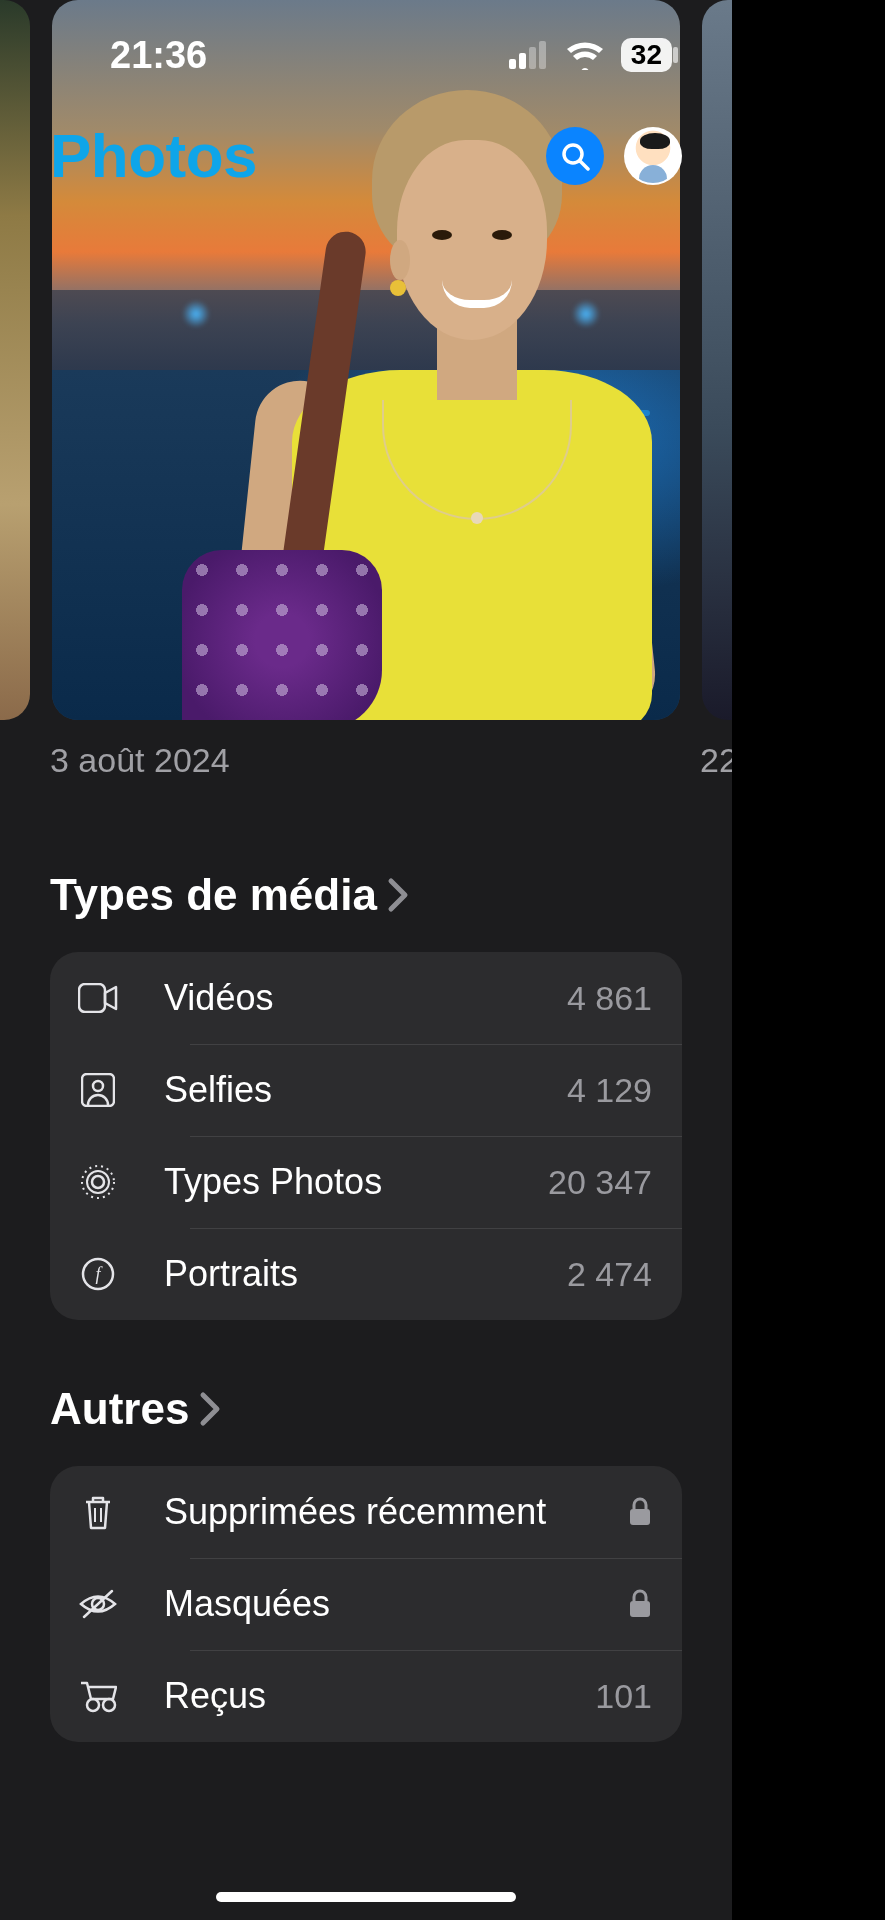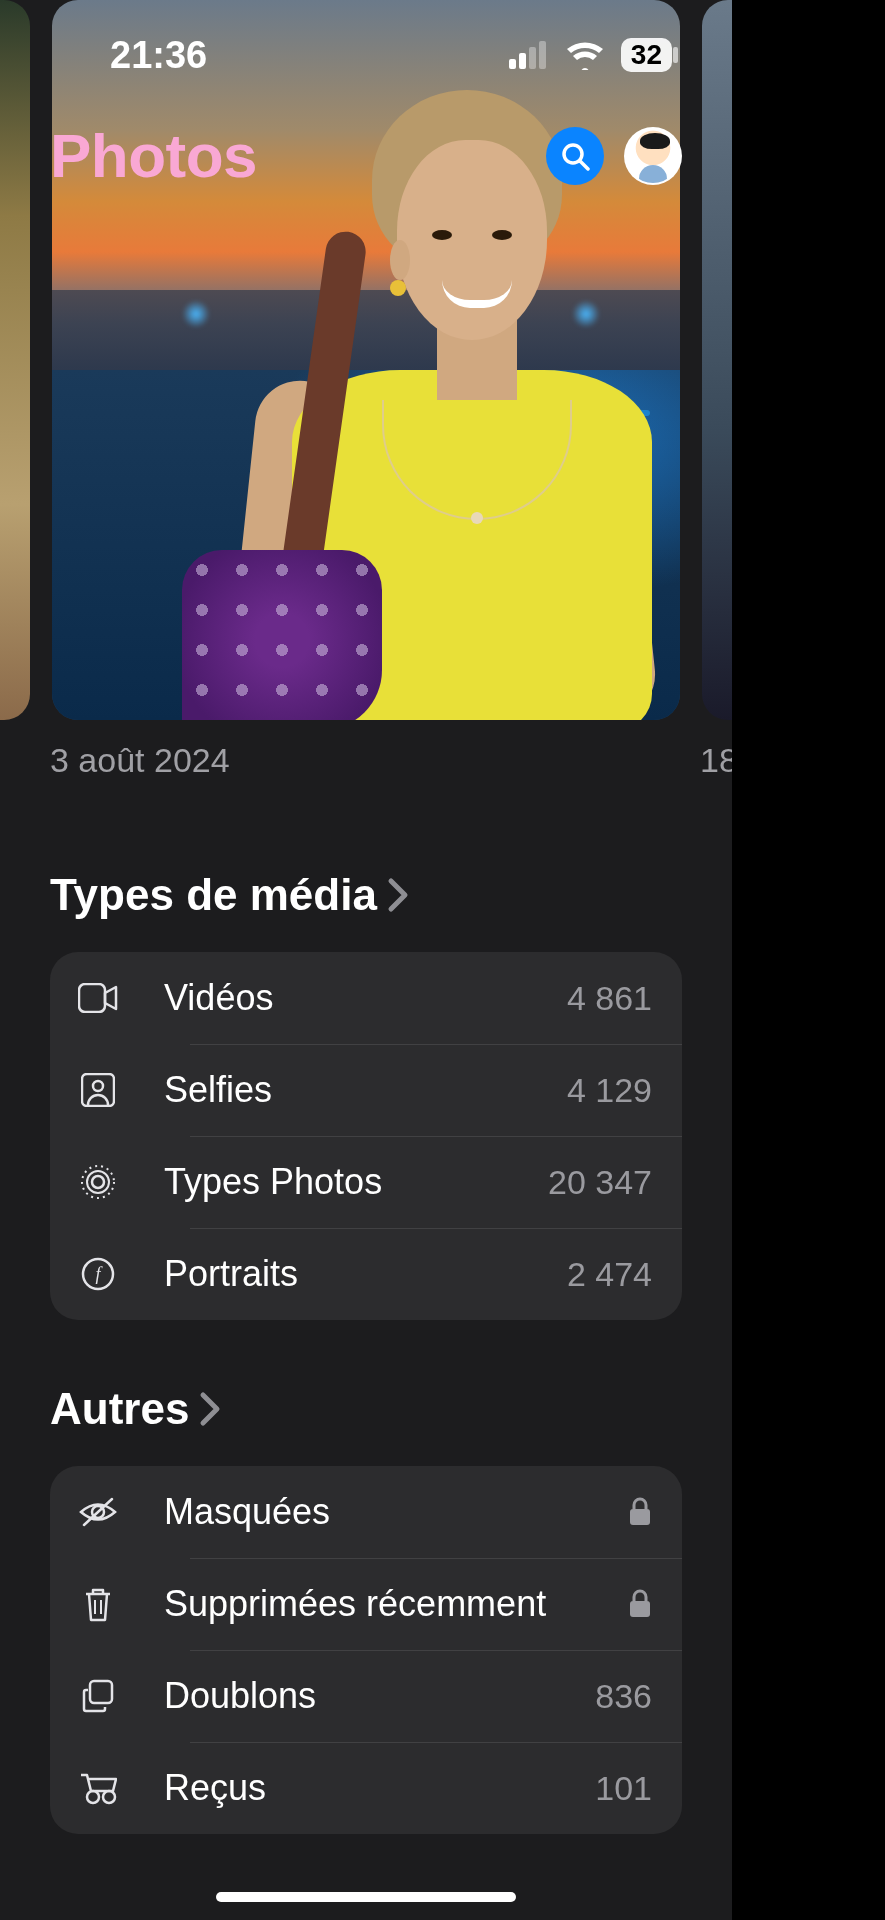--- a/index.html
+++ b/index.html
@@ -40,21 +40,21 @@
   .eyeL,.eyeR{position:absolute; width:20px; height:10px; background:#2a1a0a; border-radius:50%; top:150px;}
   .eyeL{left:260px;} .eyeR{left:320px;}
   .smile{position:absolute; left:270px; top:200px; width:70px; height:28px; border-bottom:8px solid #fff; border-radius:0 0 50px 50px;}
   .ear-l{position:absolute; left:218px; top:160px; width:20px; height:40px; background:#d0a880; border-radius:50%;}
   .earring{position:absolute; left:218px; top:200px; width:16px; height:16px; background:#e8c038; border-radius:50%;}
   .necklace{position:absolute; left:210px; top:320px; width:190px; height:120px; border:2px solid rgba(220,200,160,0.8); border-top:none; border-radius:0 0 120px 120px;}
   .necklace::after{content:""; position:absolute; left:50%; bottom:-6px; width:12px; height:12px; margin-left:-6px; background:#e8d8b8; border-radius:50%;}
 
   
   .header-overlay { position: absolute; top: 120px; left: 0; right: 0; padding: 0 50px; display: flex; align-items: center; justify-content: space-between; z-index: 40; }
-  .app-title { font-size: 62px; font-weight: 800; color: #f9a8d4; letter-spacing: -0.5px; }
+  .app-title { font-size: 62px; font-weight: 800; color: #0ea5e9; letter-spacing: -0.5px; }
   .header-actions { display: flex; align-items: center; gap: 20px; }
   .search-btn { width: 58px; height: 58px; border-radius: 50%; background: #0a84ff; display:flex; align-items:center; justify-content:center; }
   .avatar-btn { width: 58px; height: 58px; border-radius: 50%; background: radial-gradient(circle at 50% 35%, #ffe0c0 38%, #fff 40%); border:2px solid rgba(255,255,255,0.8); overflow:hidden; position:relative;}
   .avatar-btn::before{content:""; position:absolute; left:14px; top:4px; width:30px; height:16px; background:#1a1a1a; border-radius:50% 50% 40% 40%;}
   .avatar-btn::after{content:""; position:absolute; left:13px; right:13px; bottom:0; height:18px; background:#88b0d8; border-radius:20px 20px 0 0;}
 
   .photo-date { position:absolute; top:741px; left:50px; font-size:34px; color:#a0a0a5; font-weight:400;}
   .photo-date-next { position:absolute; top:741px; right:0; font-size:34px; color:#a0a0a5; overflow:hidden; width:32px; text-align:left;}
 
   
@@ -147,21 +147,21 @@
               <circle cx="13" cy="13" r="9" stroke="#fff" stroke-width="3.5"></circle>
               <line x1="20" y1="20" x2="28" y2="28" stroke="#fff" stroke-width="3.5" stroke-linecap="round"></line>
             </svg>
       </span>
     </div>
     <div class="avatar-btn"></div>
   </div>
 </div>
 
 <div class="photo-date">3 août 2024</div>
-<div class="photo-date-next">18</div>
+<div class="photo-date-next">22</div>
 
 <div class="content">
 
   <div class="section-header">
     <span class="section-title">Types de média</span>
     <span class="chev">
       <svg width="22" height="36" viewBox="0 0 22 36">
             <path d="M4 4 L18 18 L4 32" stroke="#8e8e93" stroke-width="5" fill="none" stroke-linecap="round" stroke-linejoin="round"></path>
           </svg>
     </span>
@@ -218,59 +218,49 @@
       <span class="chev">
         <svg width="22" height="36" viewBox="0 0 22 36">
               <path d="M4 4 L18 18 L4 32" stroke="#8e8e93" stroke-width="5" fill="none" stroke-linecap="round" stroke-linejoin="round"></path>
             </svg>
       </span>
     </div>
 
     <div class="card">
       <div class="row">
         <span class="row-icon">
+          <svg width="32" height="36" viewBox="0 0 32 36">
+                <path d="M4 8 H28 M11 8 V4 H21 V8 M7 8 L9 34 H23 L25 8" stroke="#e4e4e8" stroke-width="2.5" fill="none" stroke-linejoin="round"></path>
+                <line x1="13" y1="14" x2="13" y2="28" stroke="#e4e4e8" stroke-width="2"></line>
+                <line x1="19" y1="14" x2="19" y2="28" stroke="#e4e4e8" stroke-width="2"></line>
+              </svg>
+        </span>
+        <span class="row-label">Supprimées récemment</span>
+        <span class="row-lock">
+          <svg width="24" height="30" viewBox="0 0 24 30">
+                <rect x="2" y="12" width="20" height="16" rx="3" fill="#9a9a9f"></rect>
+                <path d="M6 12 V8 a6 6 0 0 1 12 0 V12" stroke="#9a9a9f" stroke-width="3" fill="none"></path>
+              </svg>
+        </span>
+      </div>
+      <div class="row">
+        <span class="row-icon">
           <svg width="40" height="30" viewBox="0 0 40 30">
                 <path d="M3 15 Q20 0 37 15 Q20 30 3 15 Z" stroke="#e4e4e8" stroke-width="2.5" fill="none"></path>
                 <circle cx="20" cy="15" r="6" stroke="#e4e4e8" stroke-width="2.5" fill="none"></circle>
                 <line x1="6" y1="28" x2="34" y2="2" stroke="#e4e4e8" stroke-width="2.5" stroke-linecap="round"></line>
               </svg>
         </span>
         <span class="row-label">Masquées</span>
         <span class="row-lock">
           <svg width="24" height="30" viewBox="0 0 24 30">
                 <rect x="2" y="12" width="20" height="16" rx="3" fill="#9a9a9f"></rect>
                 <path d="M6 12 V8 a6 6 0 0 1 12 0 V12" stroke="#9a9a9f" stroke-width="3" fill="none"></path>
               </svg>
         </span>
-      </div>
-      <div class="row">
-        <span class="row-icon">
-          <svg width="32" height="36" viewBox="0 0 32 36">
-                <path d="M4 8 H28 M11 8 V4 H21 V8 M7 8 L9 34 H23 L25 8" stroke="#e4e4e8" stroke-width="2.5" fill="none" stroke-linejoin="round"></path>
-                <line x1="13" y1="14" x2="13" y2="28" stroke="#e4e4e8" stroke-width="2"></line>
-                <line x1="19" y1="14" x2="19" y2="28" stroke="#e4e4e8" stroke-width="2"></line>
-              </svg>
-        </span>
-        <span class="row-label">Supprimées récemment</span>
-        <span class="row-lock">
-          <svg width="24" height="30" viewBox="0 0 24 30">
-                <rect x="2" y="12" width="20" height="16" rx="3" fill="#9a9a9f"></rect>
-                <path d="M6 12 V8 a6 6 0 0 1 12 0 V12" stroke="#9a9a9f" stroke-width="3" fill="none"></path>
-              </svg>
-        </span>
-      </div>
-      <div class="row">
-        <span class="row-icon">
-          <svg width="34" height="34" viewBox="0 0 34 34">
-                <rect x="9" y="2" width="22" height="22" rx="4" stroke="#e4e4e8" stroke-width="2.5" fill="none"></rect>
-                <path d="M24 28 V30 a2 2 0 0 1 -2 2 H5 a2 2 0 0 1 -2 -2 V13 a2 2 0 0 1 2 -2 H7" stroke="#e4e4e8" stroke-width="2.5" fill="none"></path>
-              </svg>
-        </span>
-        <span class="row-label">Doublons</span>
-        <span class="row-count">836</span>
       </div>
       <div class="row">
         <span class="row-icon">
           <svg width="38" height="34" viewBox="0 0 38 34">
                 <circle cx="14" cy="26" r="6" stroke="#e4e4e8" stroke-width="2.5" fill="none"></circle>
                 <circle cx="30" cy="26" r="6" stroke="#e4e4e8" stroke-width="2.5" fill="none"></circle>
                 <path d="M2 4 H8 L12 20 H34 L37 8 H10" stroke="#e4e4e8" stroke-width="2.5" fill="none" stroke-linejoin="round"></path>
               </svg>
         </span>
         <span class="row-label">Reçus</span>

